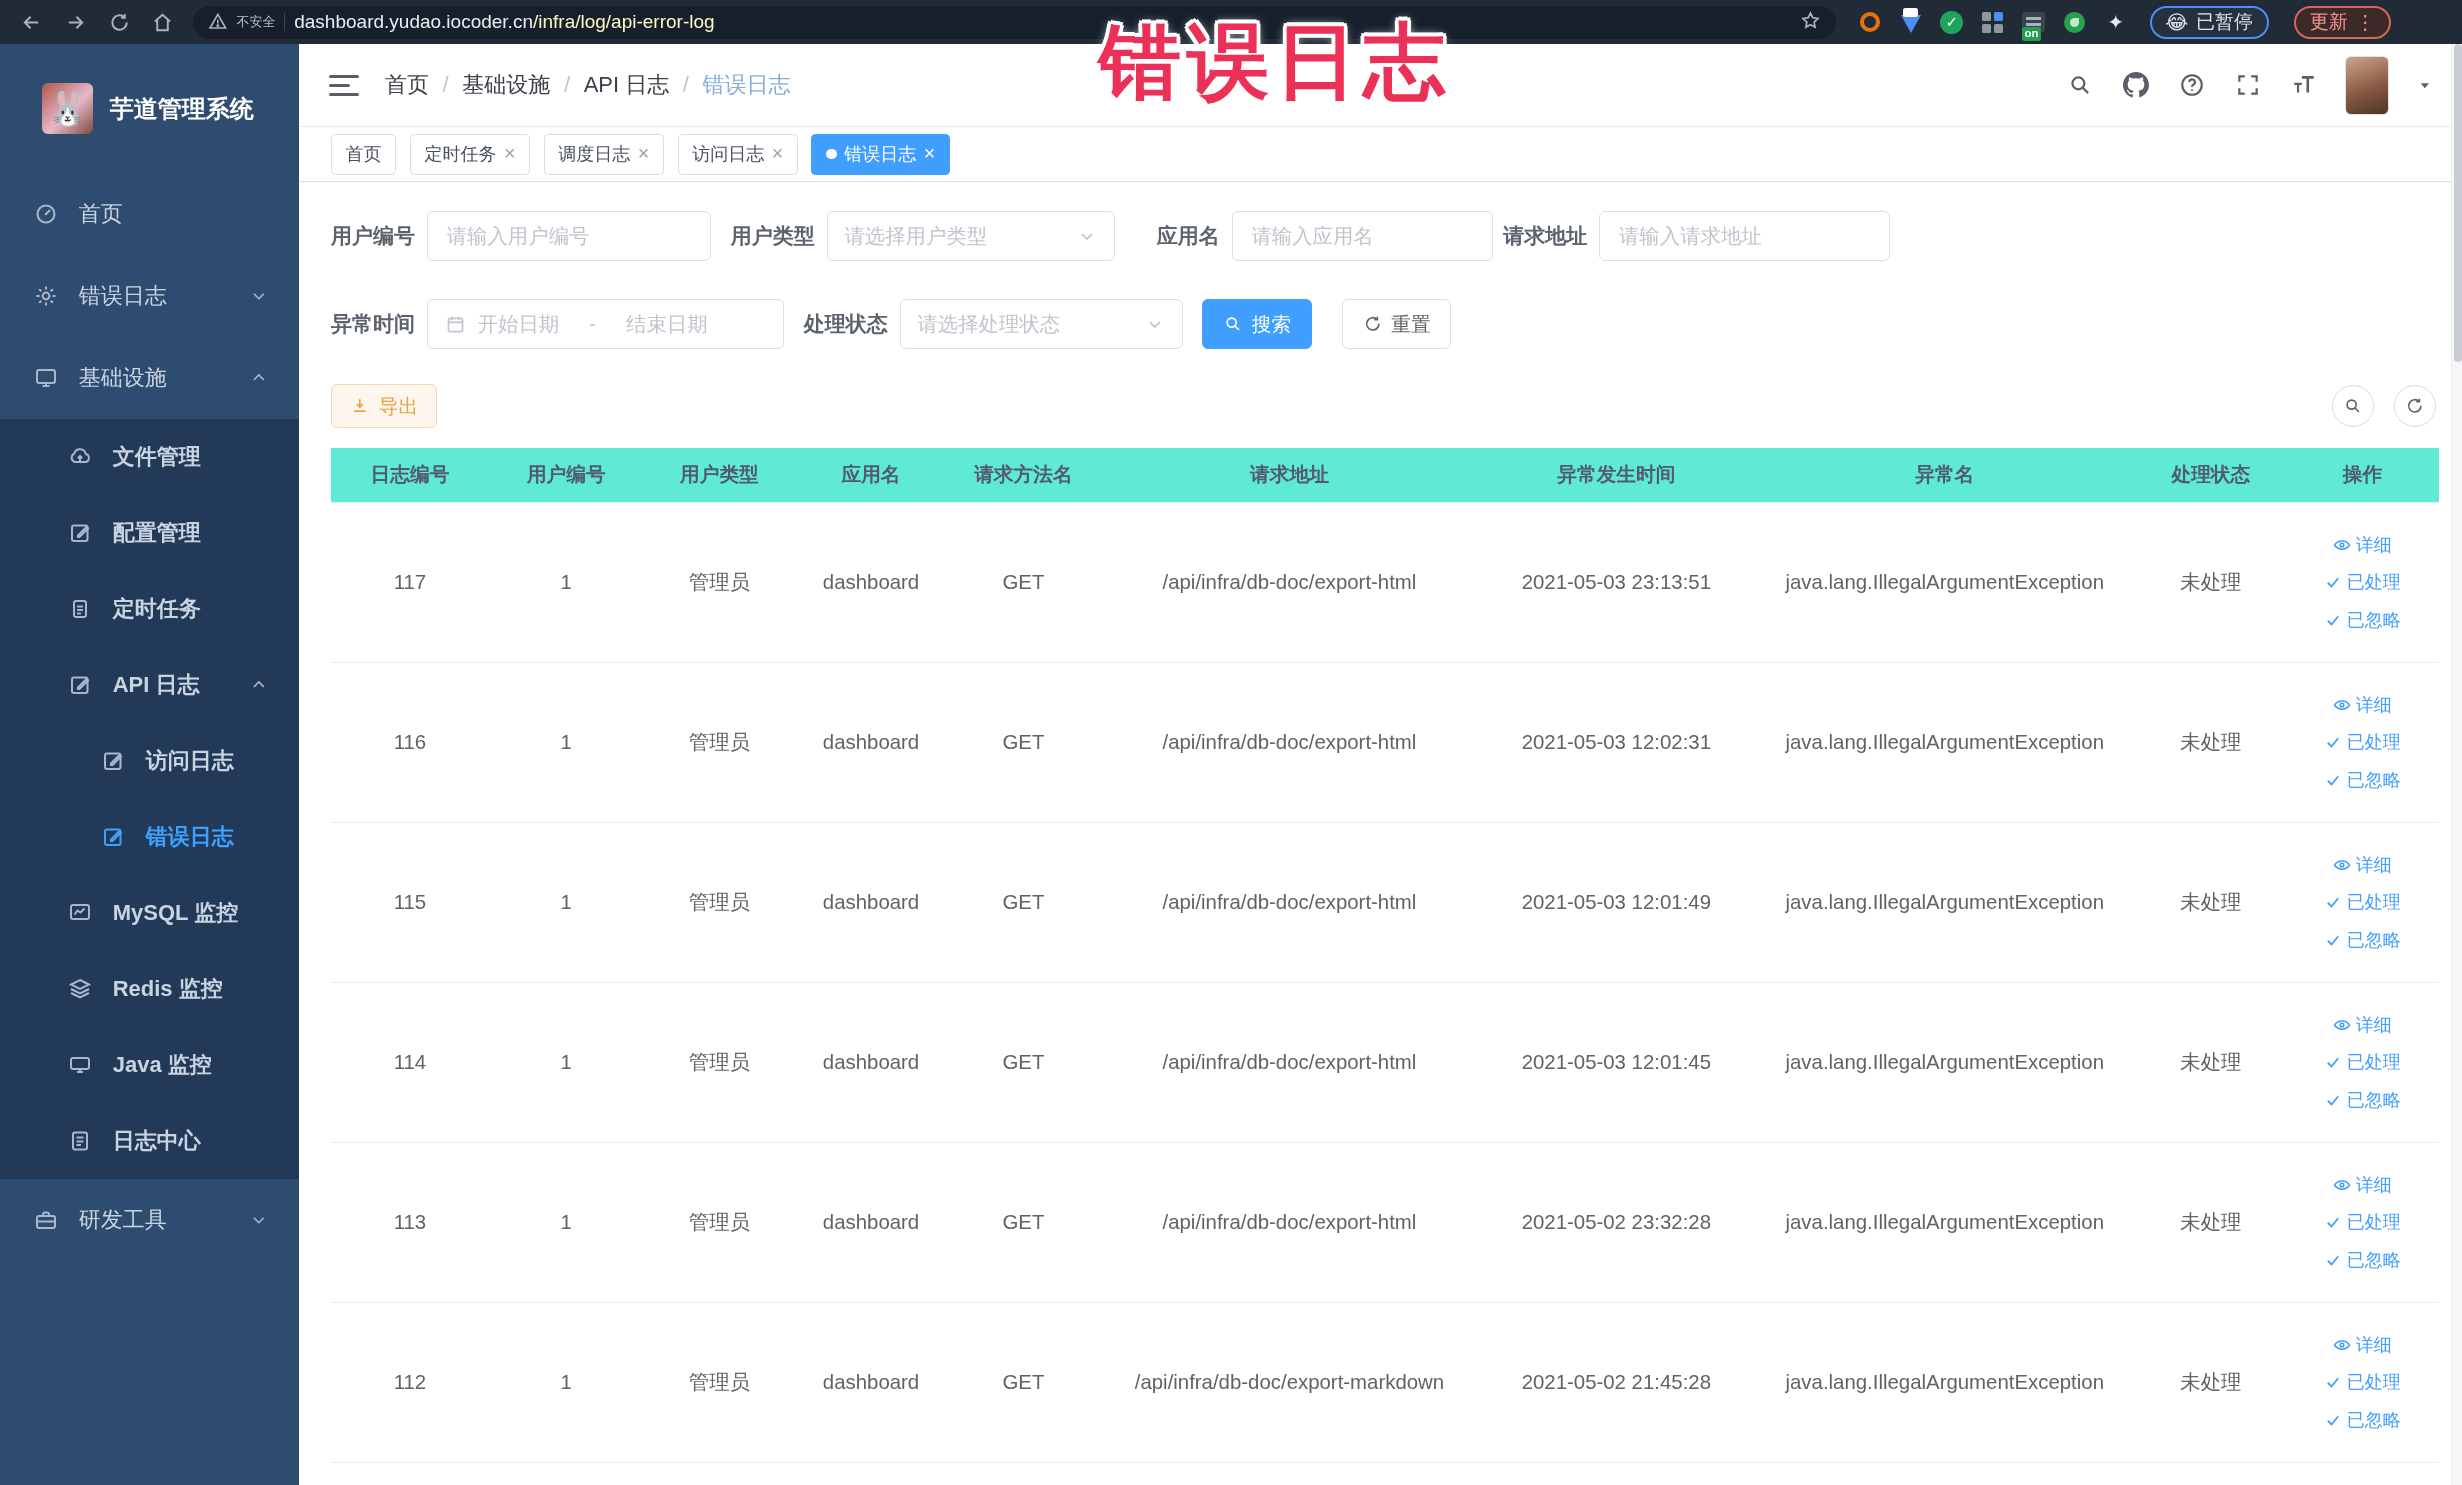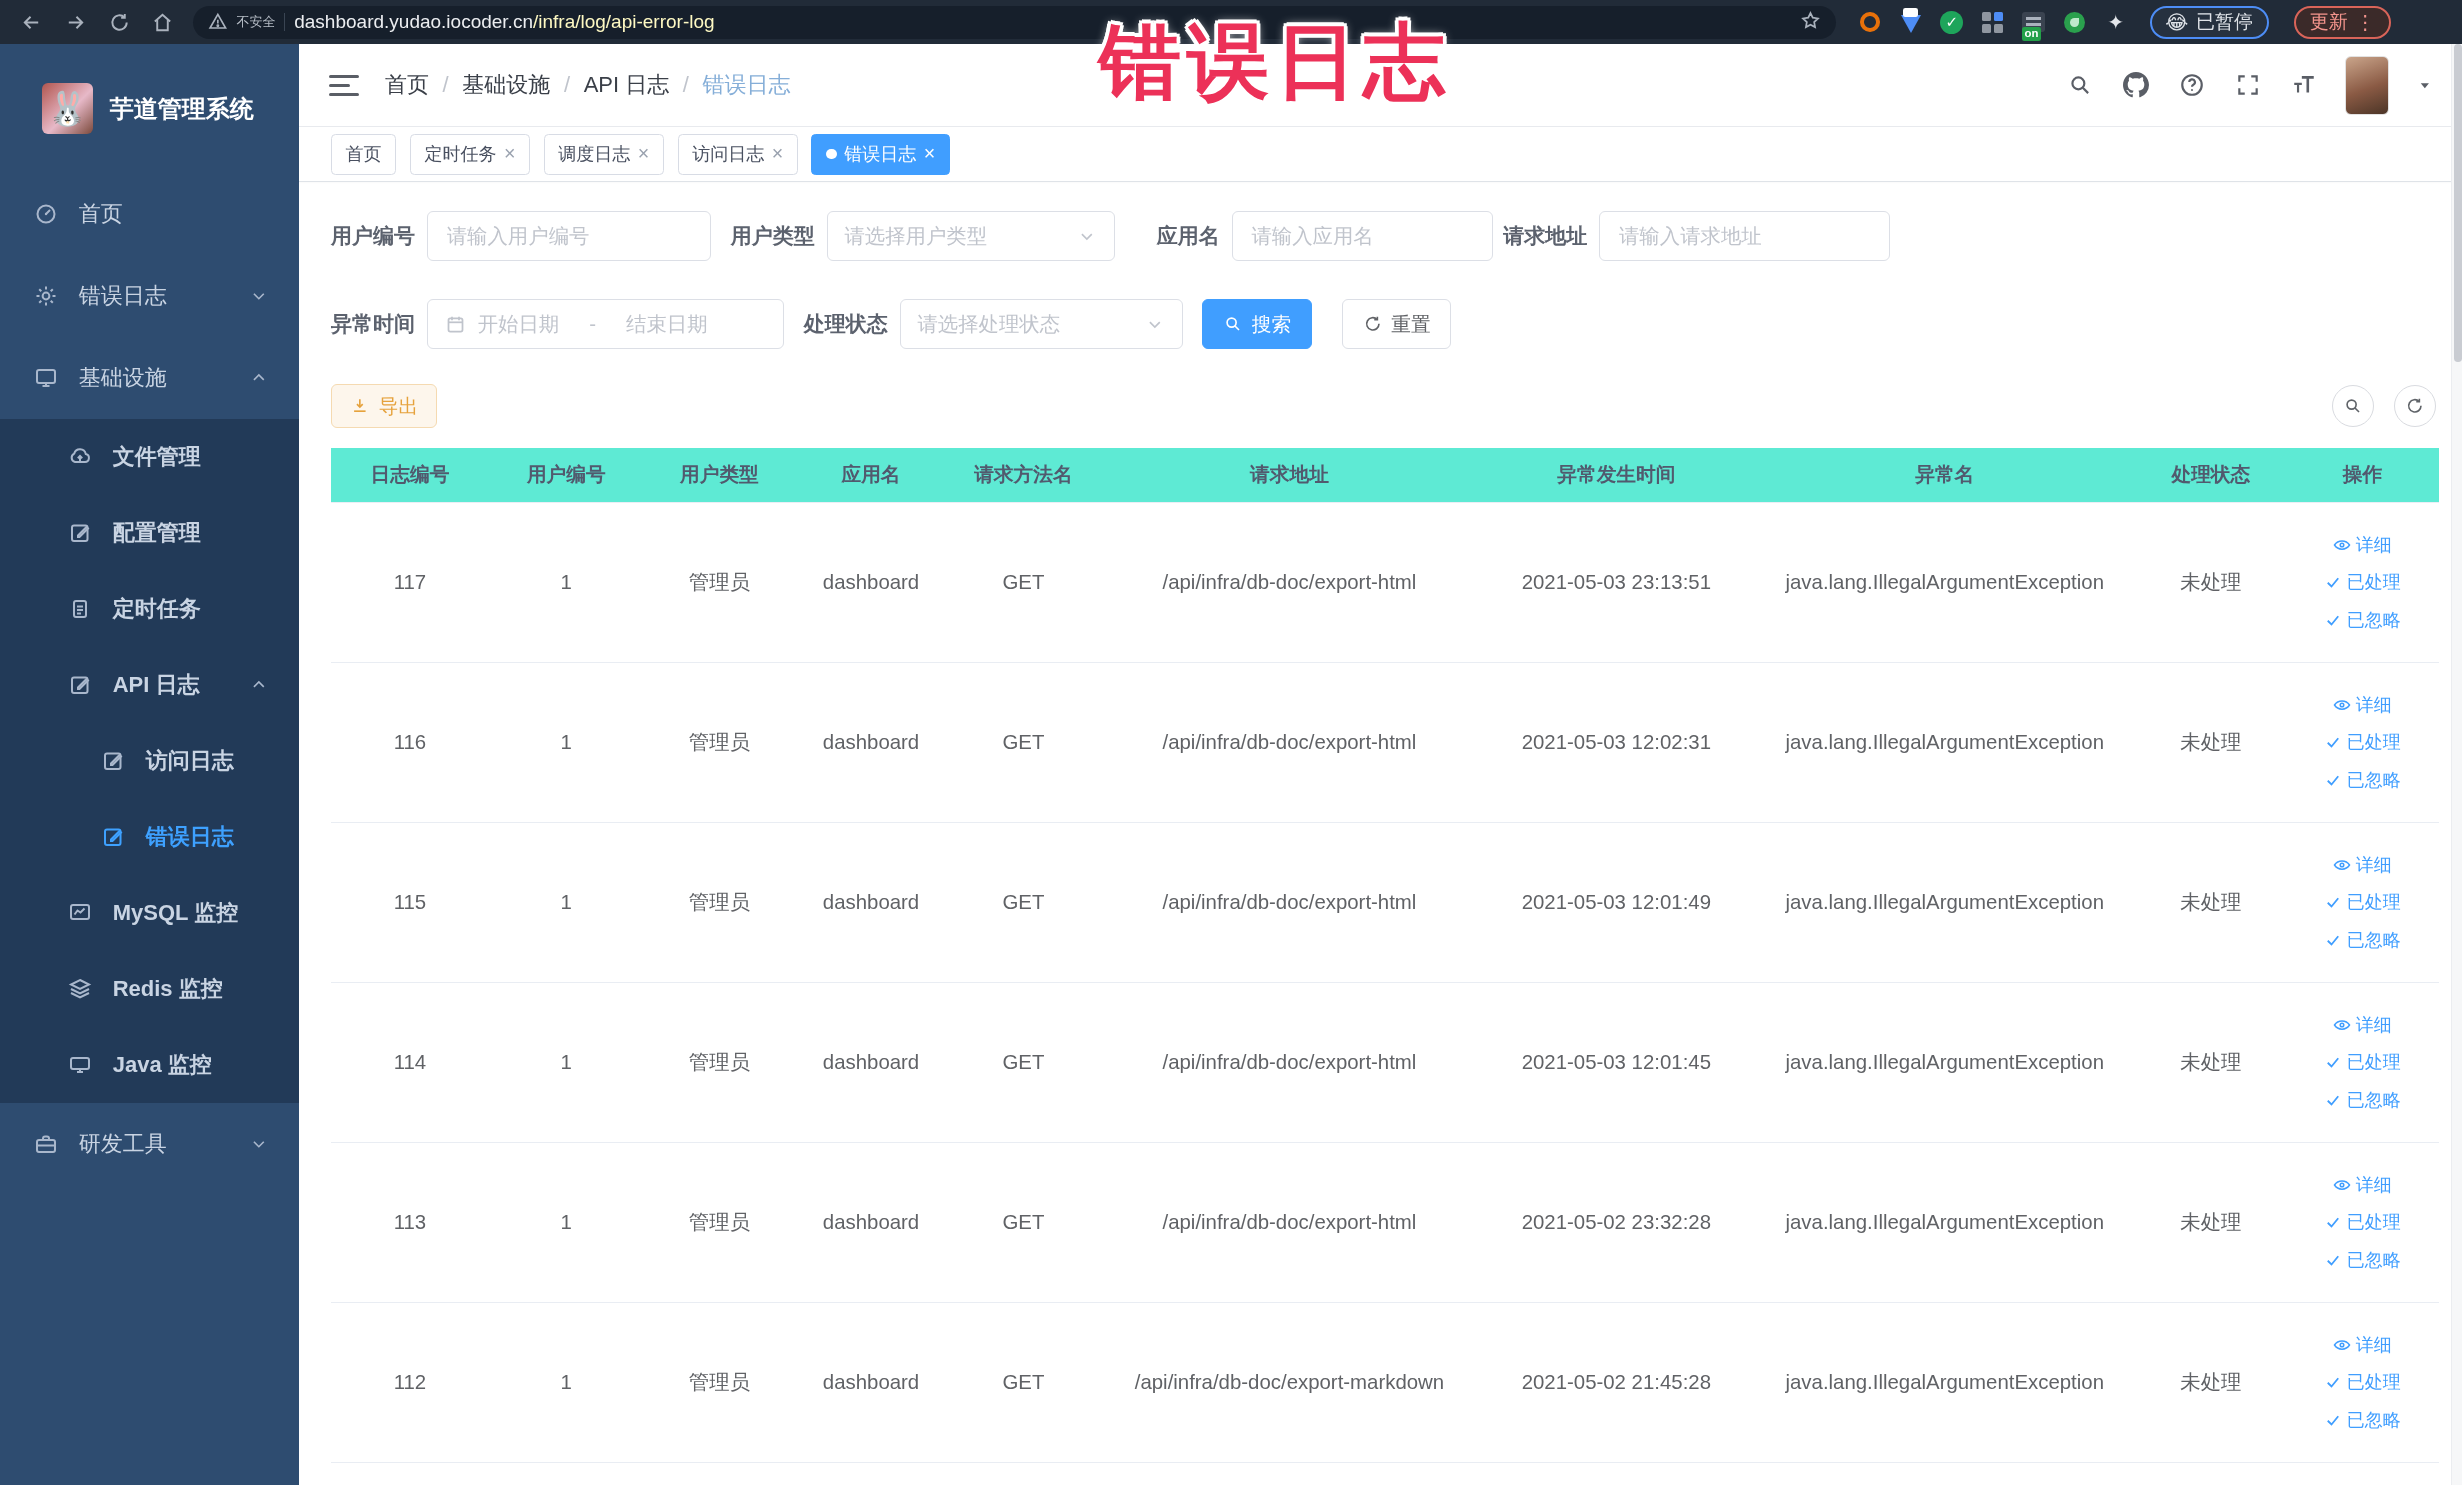--- a/index.html
+++ b/index.html
@@ -349,20 +349,29 @@
           </div>
           <div class="menu-item grouped" style="padding-left: 67px;">
             <span class="mi">
               <svg viewBox="0 0 24 24" fill="none" stroke="currentColor" stroke-width="2">
                 <rect x="3" y="5" width="18" height="11" rx="2"></rect>
                 <path d="M12 16v3M9 19h6"></path>
               </svg>
             </span>
             <span>Java 监控</span>
           </div>
+          <div class="menu-item grouped" style="padding-left: 67px;">
+            <span class="mi">
+              <svg viewBox="0 0 24 24" fill="none" stroke="currentColor" stroke-width="2">
+                <rect x="5" y="3.5" width="14" height="17" rx="2"></rect>
+                <path d="M8.5 8.5h7M8.5 12.5h7M8.5 16H13"></path>
+              </svg>
+            </span>
+            <span>日志中心</span>
+          </div>
           <div class="menu-item" style="padding-left: 33px;">
             <span class="mi">
               <svg viewBox="0 0 24 24" fill="none" stroke="currentColor" stroke-width="2">
                 <rect x="3" y="8" width="18" height="12" rx="2"></rect>
                 <path d="M9 8V6.5a2 2 0 0 1 2-2h2a2 2 0 0 1 2 2V8M3 13.5h18"></path>
               </svg>
             </span>
             <span>研发工具</span>
             <span class="chev">
               <svg viewBox="0 0 24 24" fill="none" stroke="currentColor" stroke-width="2">

